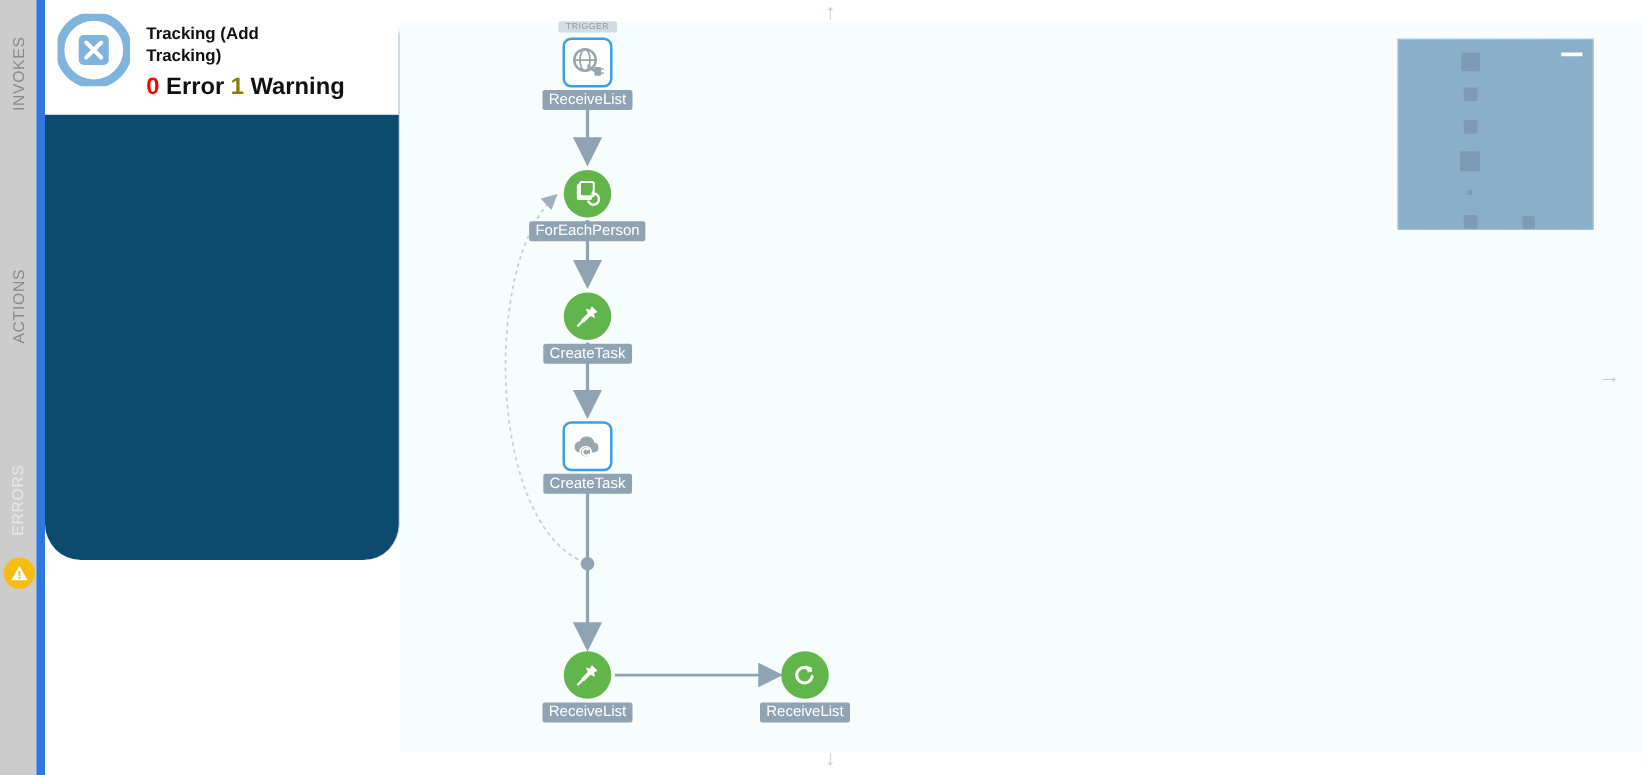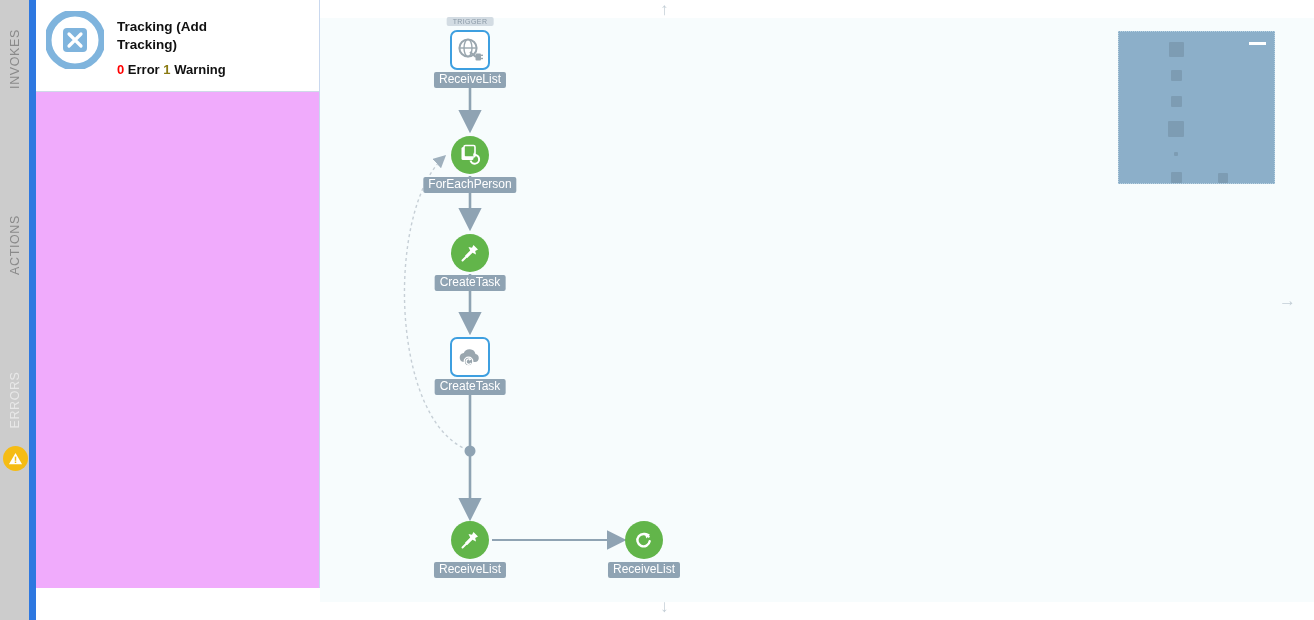--- a/index.html
+++ b/index.html
@@ -56,24 +56,25 @@
   
   .accent-bar {
     width: 7px; height: 620px;
     background: #2e78e0;
     flex: 0 0 7px;
   }
 
   
   .panel {
     position: relative;
-    width: 284px; height: 588px;
+    width: 284px; height: 448px;
     flex: 0 0 284px;
-    background: #f0abfc;
+    background: #0c4a6e;
     border-right: 1px solid #c9d8ee;
+    border-radius: 29px;
   }
   .panel-header {
     position: relative;
     height: 92px;
     background: #ffffff;
     border-bottom: 1px solid #cfd9e8;
     display: flex;
     align-items: flex-start;
     padding: 11px 10px 0 10px;
   }
@@ -87,21 +88,21 @@
   .panel-title {
     font-size: 13.5px;
     font-weight: bold;
     color: #111111;
     line-height: 18px;
     max-width: 150px;
     padding-top: 7px;
   }
   .panel-status {
     margin-top: 8px;
-    font-size: 13px;
+    font-size: 19px;
     font-weight: bold;
     line-height: 16px;
     white-space: nowrap;
   }
   .count-error   { color: #ff0000; }
   .count-warning { color: #8a7a12; }
   .status-label  { color: #111111; }
 
   
   .canvas {

